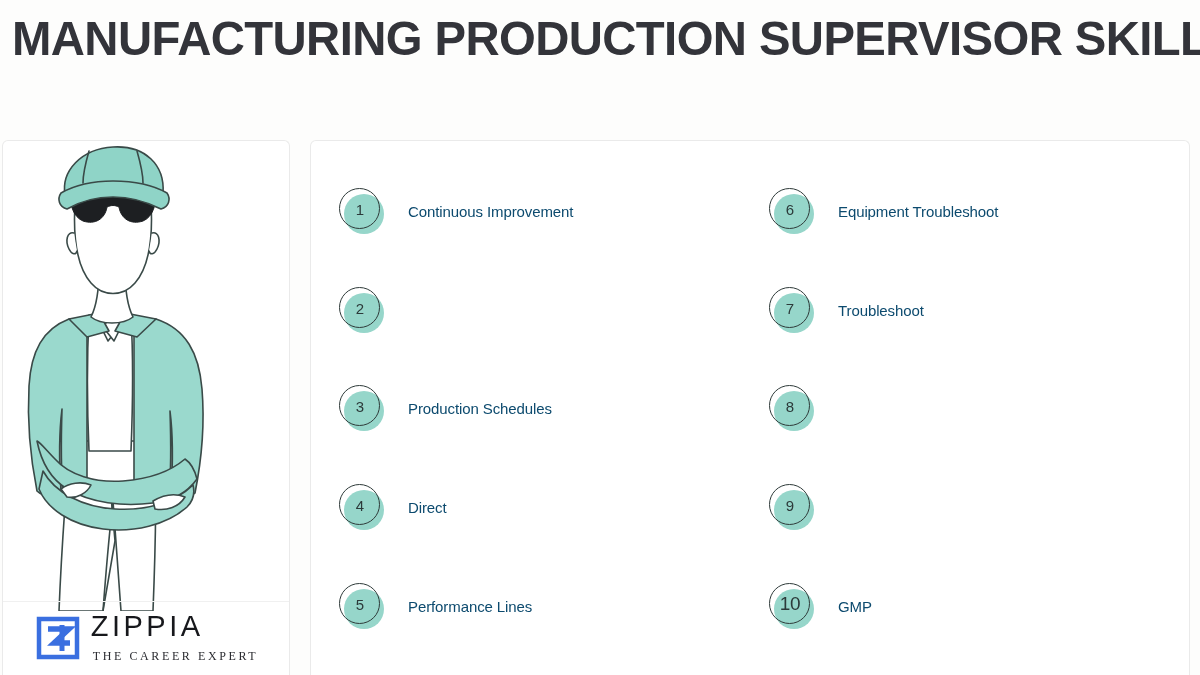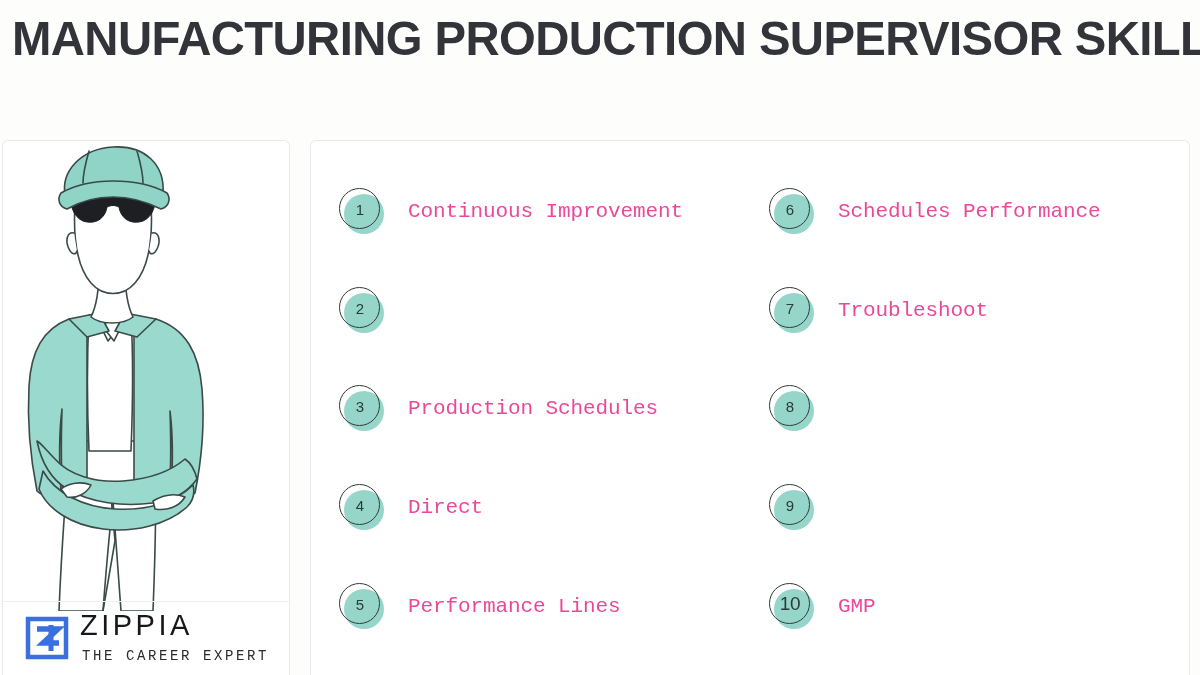--- a/index.html
+++ b/index.html
@@ -89,22 +89,22 @@
   .logo-text { display: flex; flex-direction: column; justify-content: center; }
   .logo-word {
     font-family: "Liberation Sans", sans-serif;
     font-size: 29px;
     font-weight: normal;
     letter-spacing: 3.5px;
     color: #17181c;
     line-height: 1.02;
   }
   .logo-tag {
-    font-family: Liberation Mono, monospace;
-    font-size: 14px;
+    font-family: Liberation Serif, serif;
+    font-size: 12px;
     letter-spacing: 2.6px;
     color: #2a2b30;
     line-height: 1.1;
     margin-top: 8px;
     margin-left: 2px;
   }
 
   
   .col {
     position: absolute;
@@ -158,23 +158,23 @@
     justify-content: center;
     font-family: "Liberation Sans", sans-serif;
     font-size: 15px;
     color: #2c3a3a;
     letter-spacing: 0;
   }
   .badge.wide .num { font-size: 19px; letter-spacing: -0.3px; }
 
   .skill-label {
     margin-left: 23px;
-    font-family: Liberation Mono, monospace;
-    font-size: 21px;
-    color: #ec4899;
+    font-family: Liberation Sans, sans-serif;
+    font-size: 15px;
+    color: #0c4a6e;
     letter-spacing: -0.1px;
   }
 </style>
 </head>
 <body>
 
 <div class="title">MANUFACTURING PRODUCTION SUPERVISOR SKILLS</div>
 
 <div class="panel panel-left">
 
@@ -295,21 +295,21 @@
     </div>
   </div>
 
   <div class="col col-2">
     <div class="skill-row" style="top:44px">
       <span class="badge">
         <span class="disc"></span>
           <span class="ring"></span>
         <span class="num">6</span>
       </span>
-      <span class="skill-label">Schedules Performance</span>
+      <span class="skill-label">Equipment Troubleshoot</span>
     </div>
     <div class="skill-row" style="top:143px">
       <span class="badge">
         <span class="disc"></span>
           <span class="ring"></span>
         <span class="num">7</span>
       </span>
       <span class="skill-label">Troubleshoot</span>
     </div>
     <div class="skill-row" style="top:241px">

